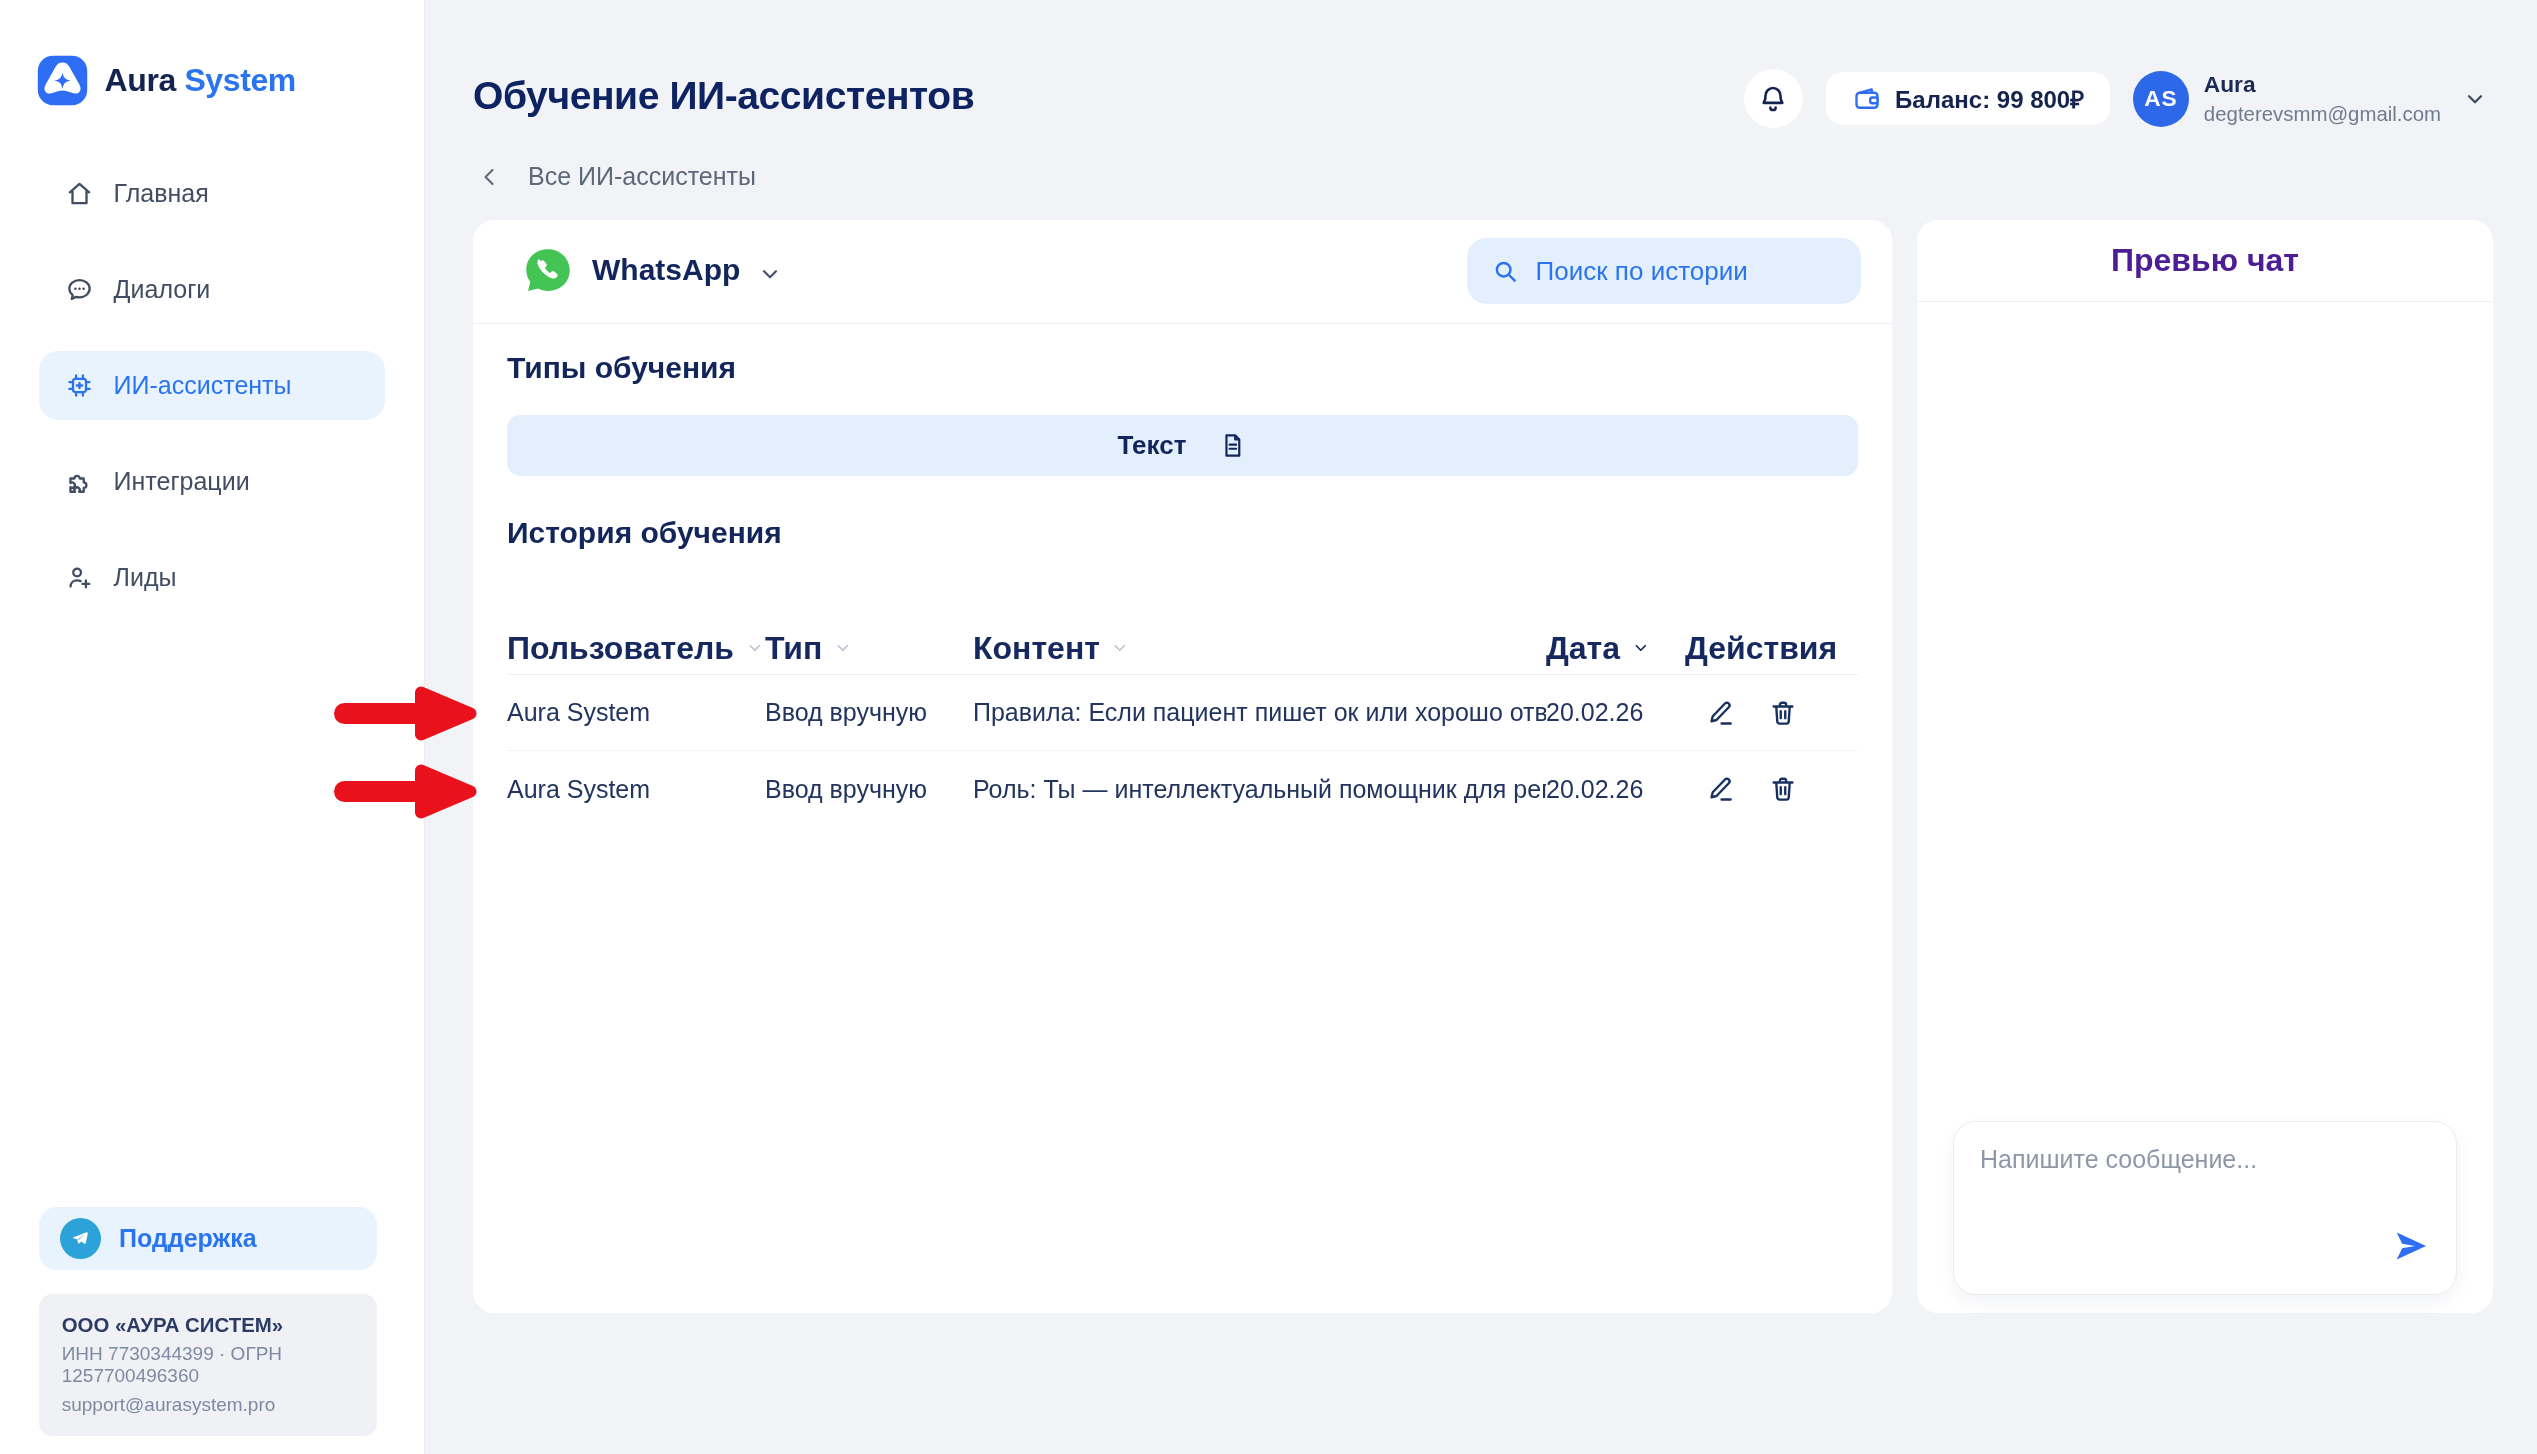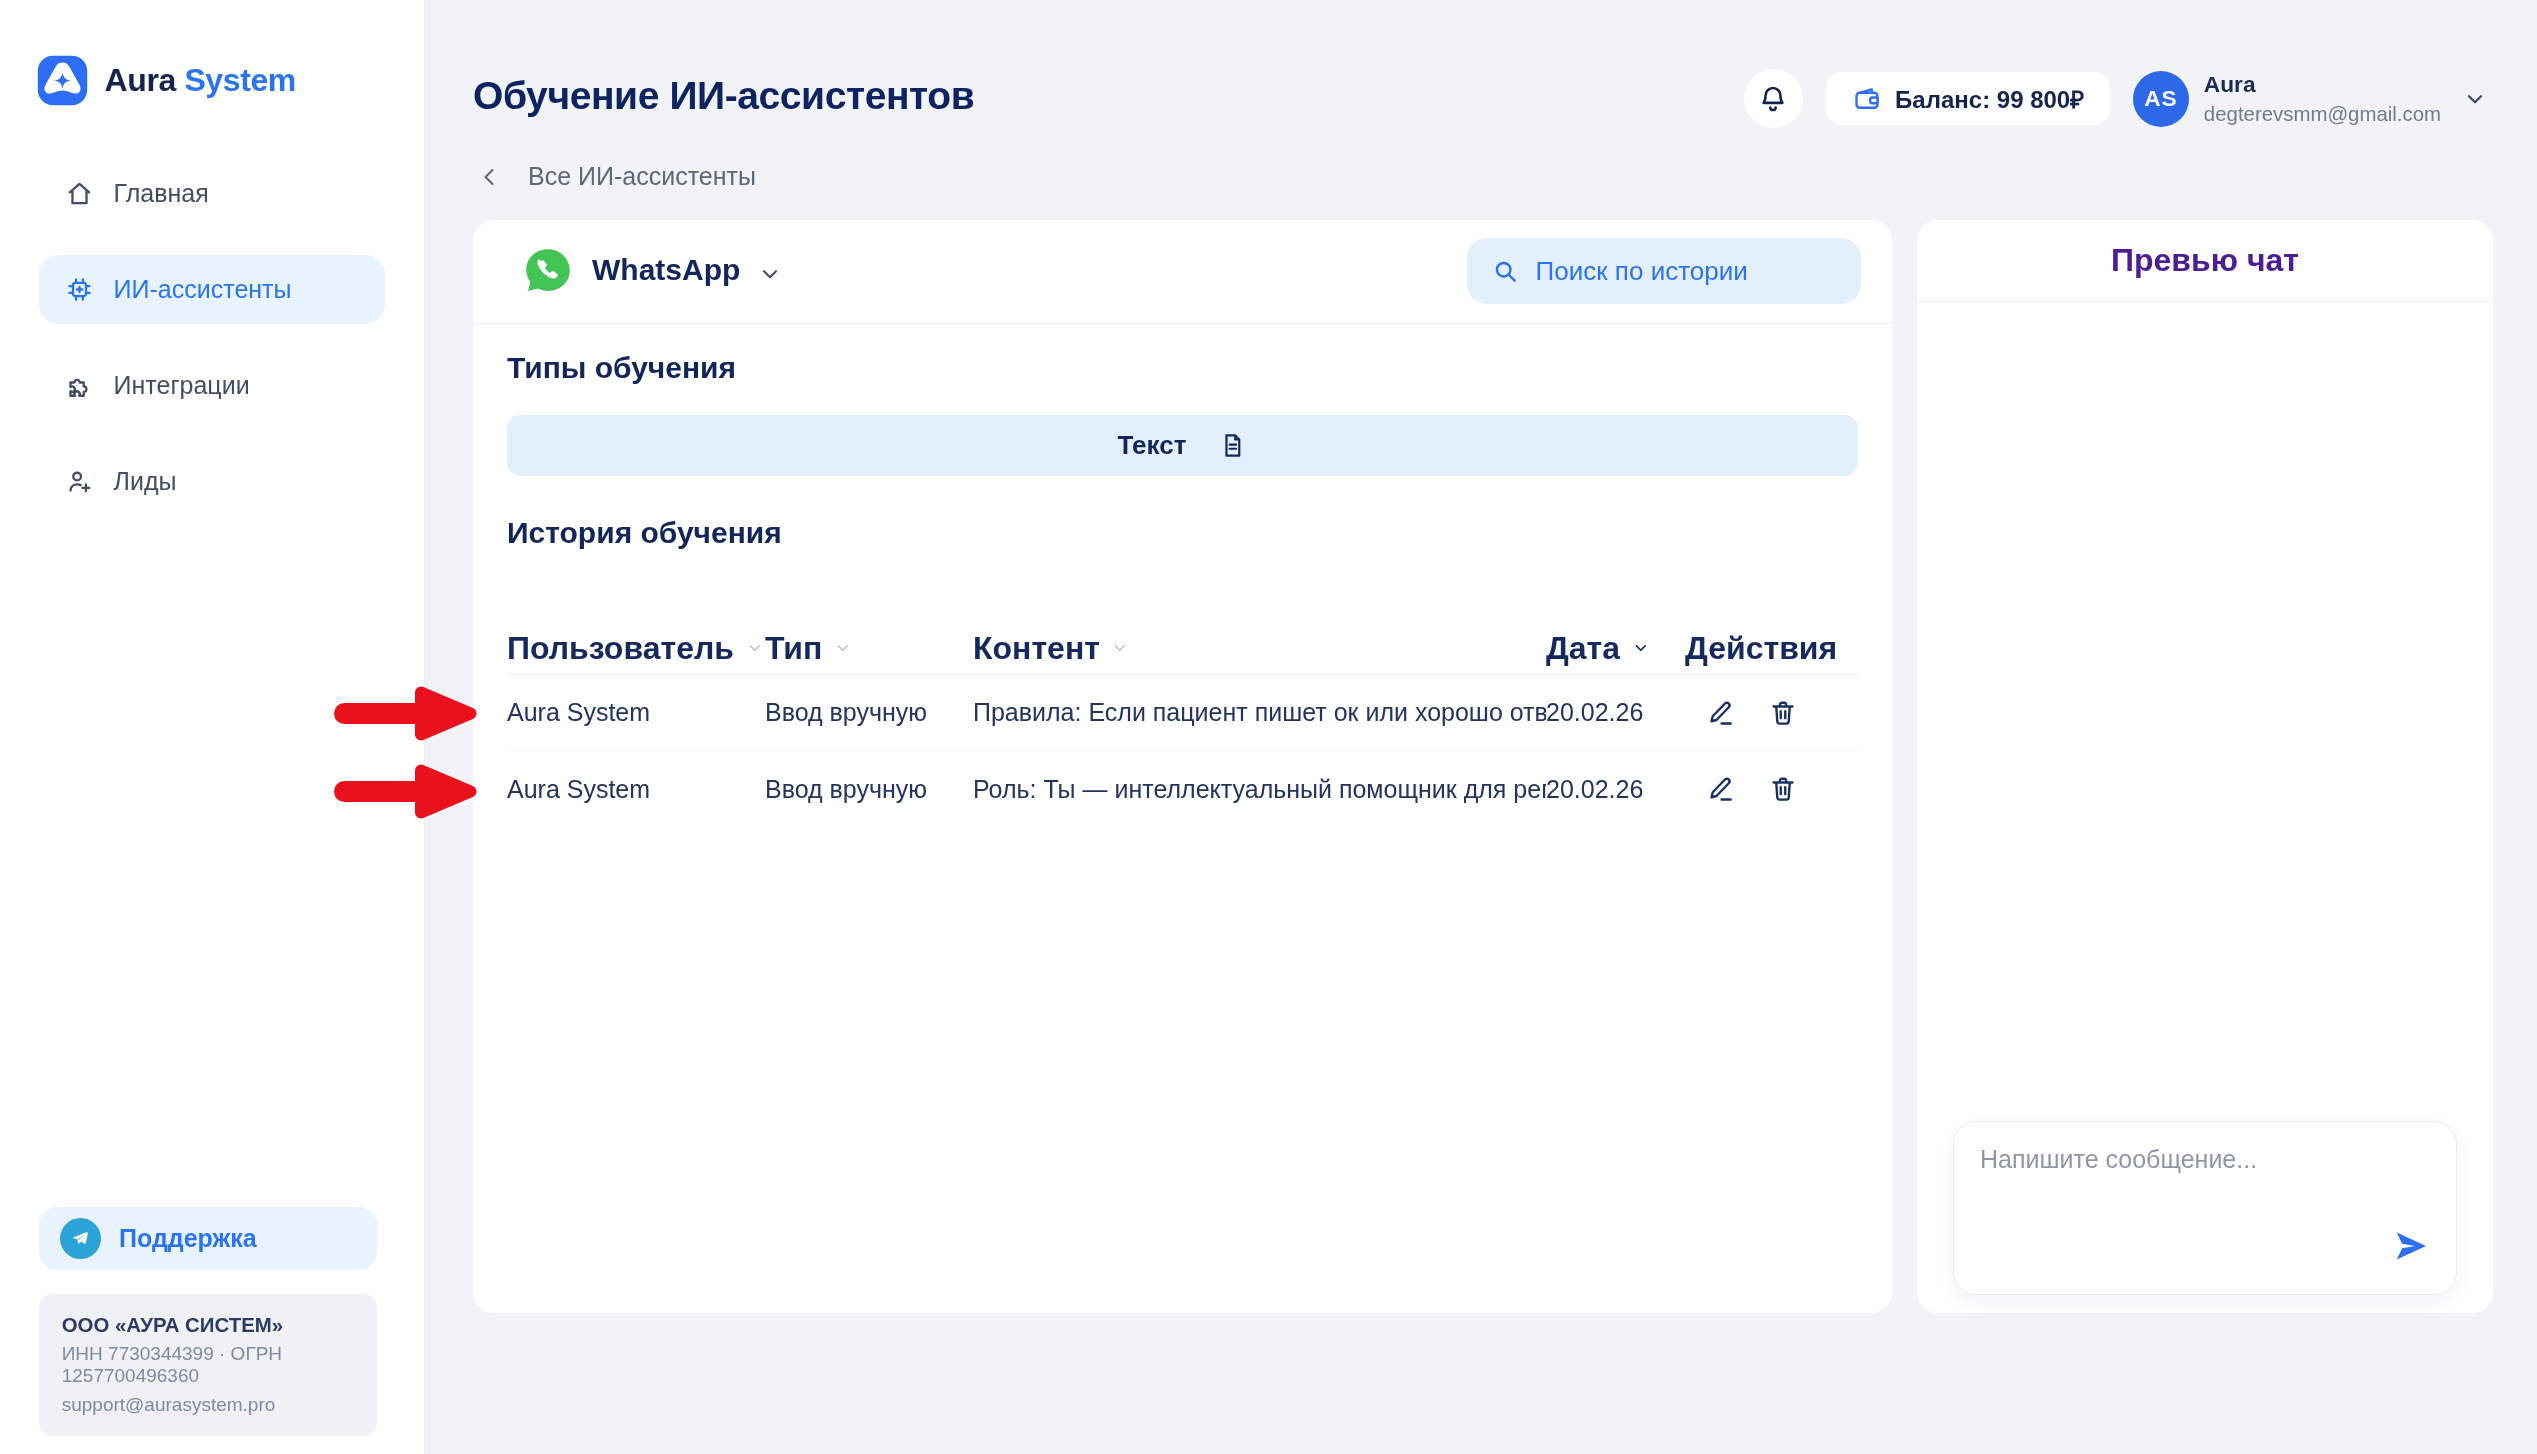--- a/index.html
+++ b/index.html
@@ -189,20 +189,26 @@
     </svg>
     <div class="logo-text"><span>Aura</span> <span class="sys">System</span></div>
   </div>
 
   <nav class="nav">
     <div class="nav-item">
       <svg viewBox="0 0 38 38" width="29" height="29">
           <use href="#i-home"></use>
         </svg>
       <span>Главная</span>
+    </div>
+    <div class="nav-item">
+      <svg viewBox="0 0 38 38" width="29" height="29">
+          <use href="#i-chat"></use>
+        </svg>
+      <span>Диалоги</span>
     </div>
     <div class="nav-item active">
       <svg viewBox="0 0 38 38" width="29" height="29">
           <use href="#i-chip"></use>
         </svg>
       <span>ИИ-ассистенты</span>
     </div>
     <div class="nav-item">
       <svg viewBox="0 0 38 38" width="29" height="29">
           <use href="#i-puzzle"></use>

